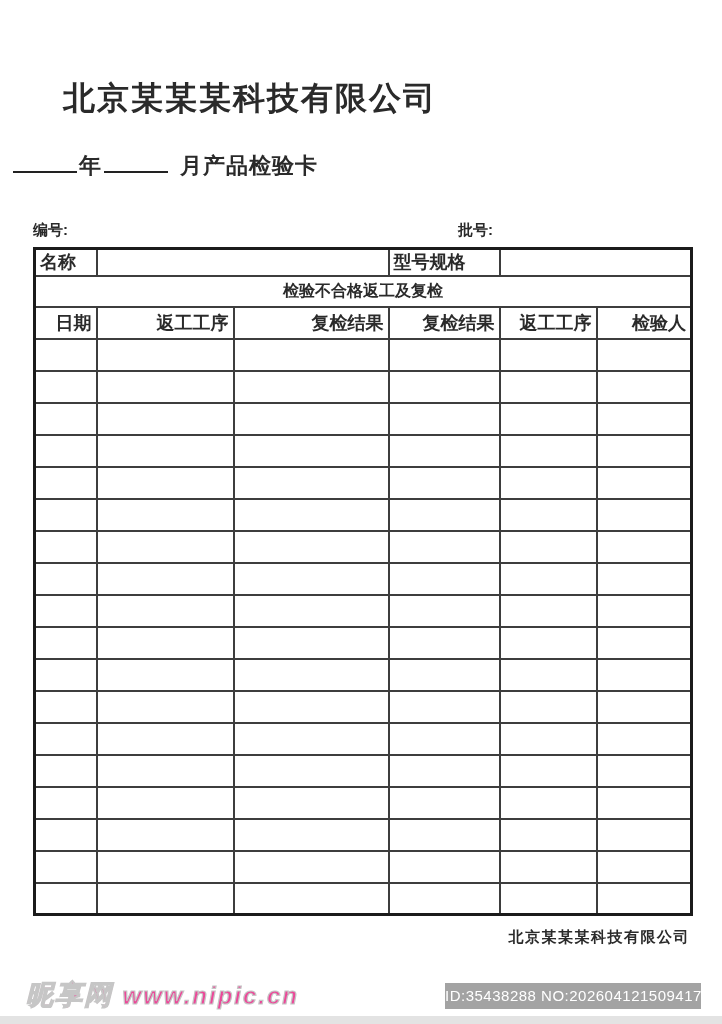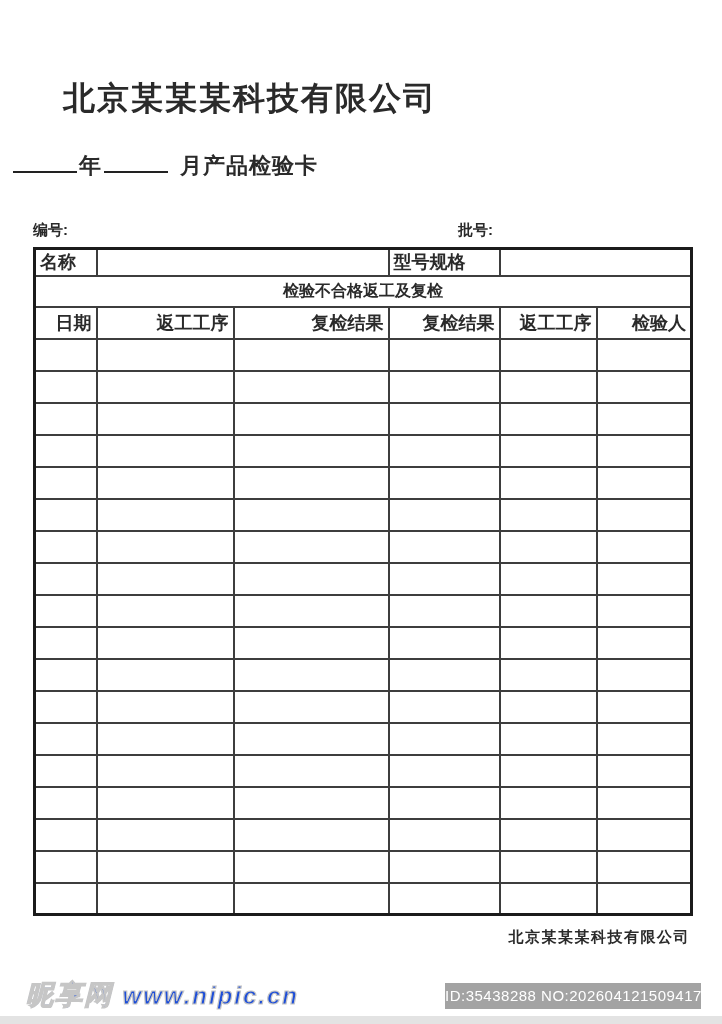--- a/index.html
+++ b/index.html
@@ -54,21 +54,21 @@
   .section-cell{font-size:16px;font-weight:bold;text-align:center;}
   .row-head th{font-size:18px;font-weight:bold;text-align:right;}
 
   
   .footer-company{position:absolute;top:928px;left:33px;width:657px;
                   text-align:right;font-size:15px;font-weight:bold;letter-spacing:1.5px;}
 
   
   .wm-site{position:absolute;left:26px;top:977px;
            font-size:27px;font-weight:bold;font-style:italic;
-           letter-spacing:2px;color:#1d4ed8;
+           letter-spacing:2px;color:#ec4899;
            -webkit-text-stroke:1.2px var(--wm-gray);white-space:nowrap;}
   .wm-site .wm-url{font-size:24px;}
   .wm-badge{position:absolute;left:445px;top:983px;width:256px;height:26px;
             background:var(--badge-bg);color:var(--badge-text);
             font-size:15px;line-height:26px;text-align:center;
             letter-spacing:0.5px;white-space:nowrap;}
   .bottom-strip{position:absolute;left:0;top:1016px;width:722px;height:8px;
                 background:var(--strip);}
 </style>
 </head>

